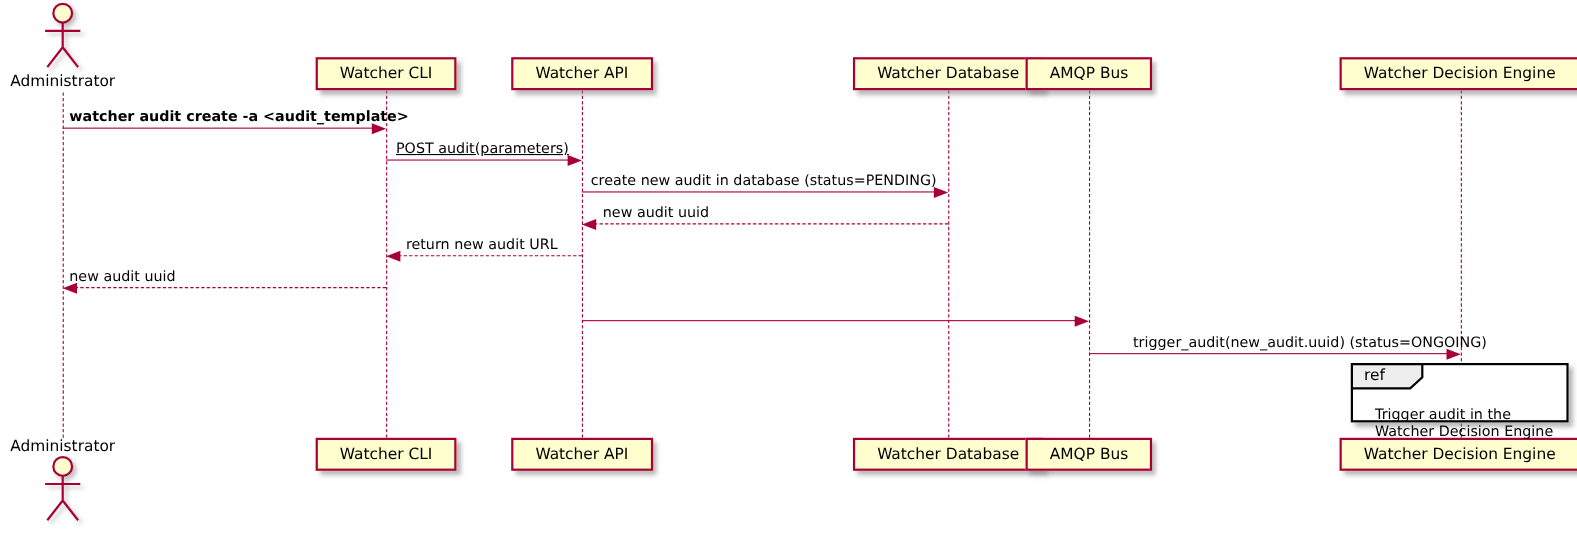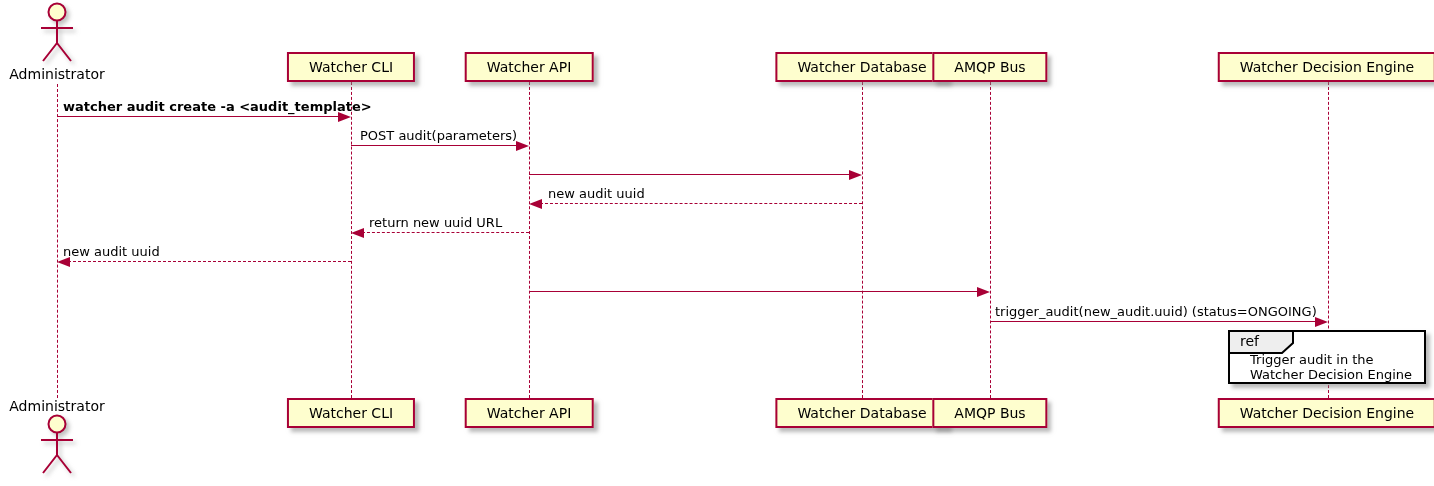--- a/index.html
+++ b/index.html
@@ -100,21 +100,21 @@
   }
   .ref-keyword{
     position:absolute;
     left:10px;top:1px;
     font-size:14px;
     font-weight:normal;
     color:var(--text);
   }
   .ref-body{
     position:absolute;
-    left:20px;top:20px;
+    left:20px;top:38px;
     font-size:13px;
     line-height:15px;
     color:var(--text);
     white-space:nowrap;
   }
 </style>
 </head>
 <body>
 
 <div class="stage">
@@ -135,43 +135,44 @@
   <div class="pbox" style="left:351px;top:52px;">Watcher CLI</div>
   <div class="pbox" style="left:529px;top:52px;">Watcher API</div>
   <div class="pbox" style="left:862px;top:52px;">Watcher Database</div>
   <div class="pbox" style="left:990px;top:52px;">AMQP Bus</div>
   <div class="pbox" style="left:1327px;top:52px;">Watcher Decision Engine</div>
 
   <div class="msg-label" style="left:63px;top:98px;font-weight:bold;">watcher audit create -a &lt;audit_template&gt;</div>
   <div class="msg-line solid" style="left:57px;top:116px;width:283px;"></div>
   <div class="arrow-right" style="left:338px;top:112px;"></div>
 
-  <div class="msg-label" style="left:360px;top:127px;">POST audit(parameters)</div>
+  <div class="msg-label" style="left:360px;top:127px;text-decoration:underline;">POST audit(parameters)</div>
   <div class="msg-line solid" style="left:351px;top:145px;width:167px;"></div>
   <div class="arrow-right" style="left:516px;top:141px;"></div>
 
+  <div class="msg-label" style="left:537px;top:156px;">create new audit in database (status=PENDING)</div>
   <div class="msg-line solid" style="left:529px;top:174px;width:322px;"></div>
   <div class="arrow-right" style="left:849px;top:170px;"></div>
 
   <div class="msg-label" style="left:548px;top:185px;">new audit uuid</div>
   <div class="msg-line dashed" style="left:540px;top:203px;width:322px;"></div>
   <div class="arrow-left" style="left:529px;top:199px;"></div>
 
-  <div class="msg-label" style="left:369px;top:214px;">return new uuid URL</div>
+  <div class="msg-label" style="left:369px;top:214px;">return new audit URL</div>
   <div class="msg-line dashed" style="left:362px;top:232px;width:167px;"></div>
   <div class="arrow-left" style="left:351px;top:228px;"></div>
 
   <div class="msg-label" style="left:63px;top:243px;">new audit uuid</div>
   <div class="msg-line dashed" style="left:68px;top:261px;width:283px;"></div>
   <div class="arrow-left" style="left:57px;top:257px;"></div>
 
   <div class="msg-line solid" style="left:529px;top:291px;width:450px;"></div>
   <div class="arrow-right" style="left:977px;top:287px;"></div>
 
-  <div class="msg-label" style="left:995px;top:303px;">trigger_audit(new_audit.uuid) (status=ONGOING)</div>
+  <div class="msg-label" style="left:1030px;top:303px;">trigger_audit(new_audit.uuid) (status=ONGOING)</div>
   <div class="msg-line solid" style="left:990px;top:321px;width:327px;"></div>
   <div class="arrow-right" style="left:1315px;top:317px;"></div>
 
   <div class="ref-box">
     <svg class="ref-header" width="68" height="25" viewBox="0 0 68 25">
       <path d="M1,1 H65 V13 L54,23 H1 Z" fill="var(--ref-header-fill)" stroke="var(--ref-border)" stroke-width="2"></path>
     </svg>
     <div class="ref-keyword">ref</div>
     <div class="ref-body">
       <div>Trigger audit in the</div>

